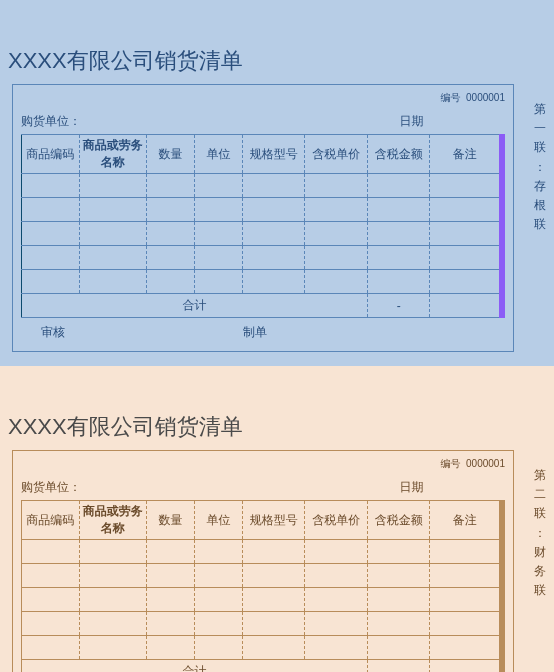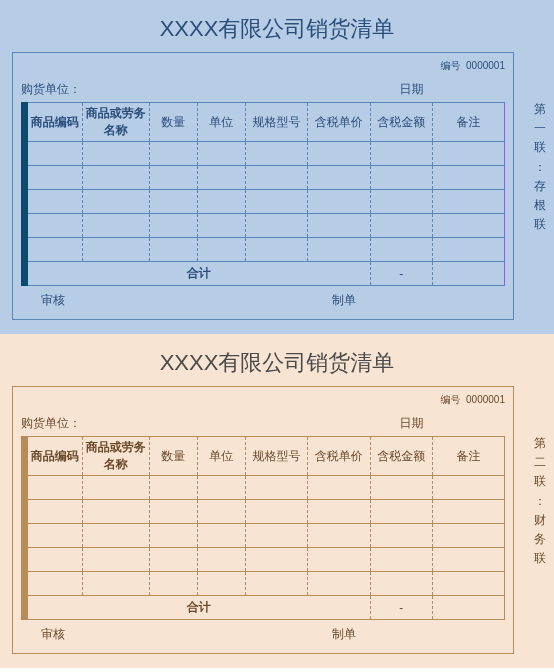--- a/index.html
+++ b/index.html
@@ -8,25 +8,25 @@
       background: #ffffff;
       width: 554px;
     }
     .copy-wrap {
       padding: 8px;
       position: relative;
     }
     .copy-blue { background: #b7cde6; }
     .copy-orange { background: #f8e4d3; }
     .title {
-      text-align: center;
       font-size: 22px;
       font-weight: normal;
       color: #2a4e7c;
       padding: 6px 0 8px 0;
+      margin-top: 32px;
     }
     .copy-orange .title { color: #4a4a4a; }
     .form-frame {
       border: 1px solid #5a86b8;
       padding: 6px 8px 8px 8px;
       margin: 0 32px 6px 4px;
       position: relative;
     }
     .copy-orange .form-frame { border-color: #b88c5a; }
     .number-row {
@@ -55,38 +55,38 @@
     th, td {
       border-left: 1px dashed #5a86b8;
       border-right: 1px dashed #5a86b8;
       border-top: 1px solid #5a86b8;
       border-bottom: 1px solid #5a86b8;
       padding: 2px;
       text-align: center;
       height: 24px;
       font-weight: normal;
     }
-    th:first-child, td:first-child { border-left: 7px solid #0c4a6e; font-weight: bold; }
-    th:last-child, td:last-child { border-right: 1px solid #8b5cf6; }
+    th:first-child, td:first-child { border-left: 1px solid #0c4a6e; }
+    th:last-child, td:last-child { border-right: 6px solid #8b5cf6; }
     .copy-orange th, .copy-orange td {
       border-left-color: #b88c5a;
       border-right-color: #b88c5a;
       border-top-color: #b88c5a;
       border-bottom-color: #b88c5a;
     }
     th { height: 32px; }
     .footer-row {
       display: flex;
       font-size: 12px;
       color: #2a4e7c;
       padding: 6px 20px 2px 20px;
     }
     .copy-orange .footer-row { color: #6a4a2a; }
     .footer-left { flex: 1; }
-    .footer-right { flex: 1; text-align: center; padding-right: 40px;}
+    .footer-right { flex: 1; text-align: left; padding-right: 40px;}
     .side-label {
       position: absolute;
       right: 4px;
       top: 100px;
       width: 20px;
       font-size: 12px;
       color: #2a4e7c;
       line-height: 1.6;
       text-align: center;
     }

